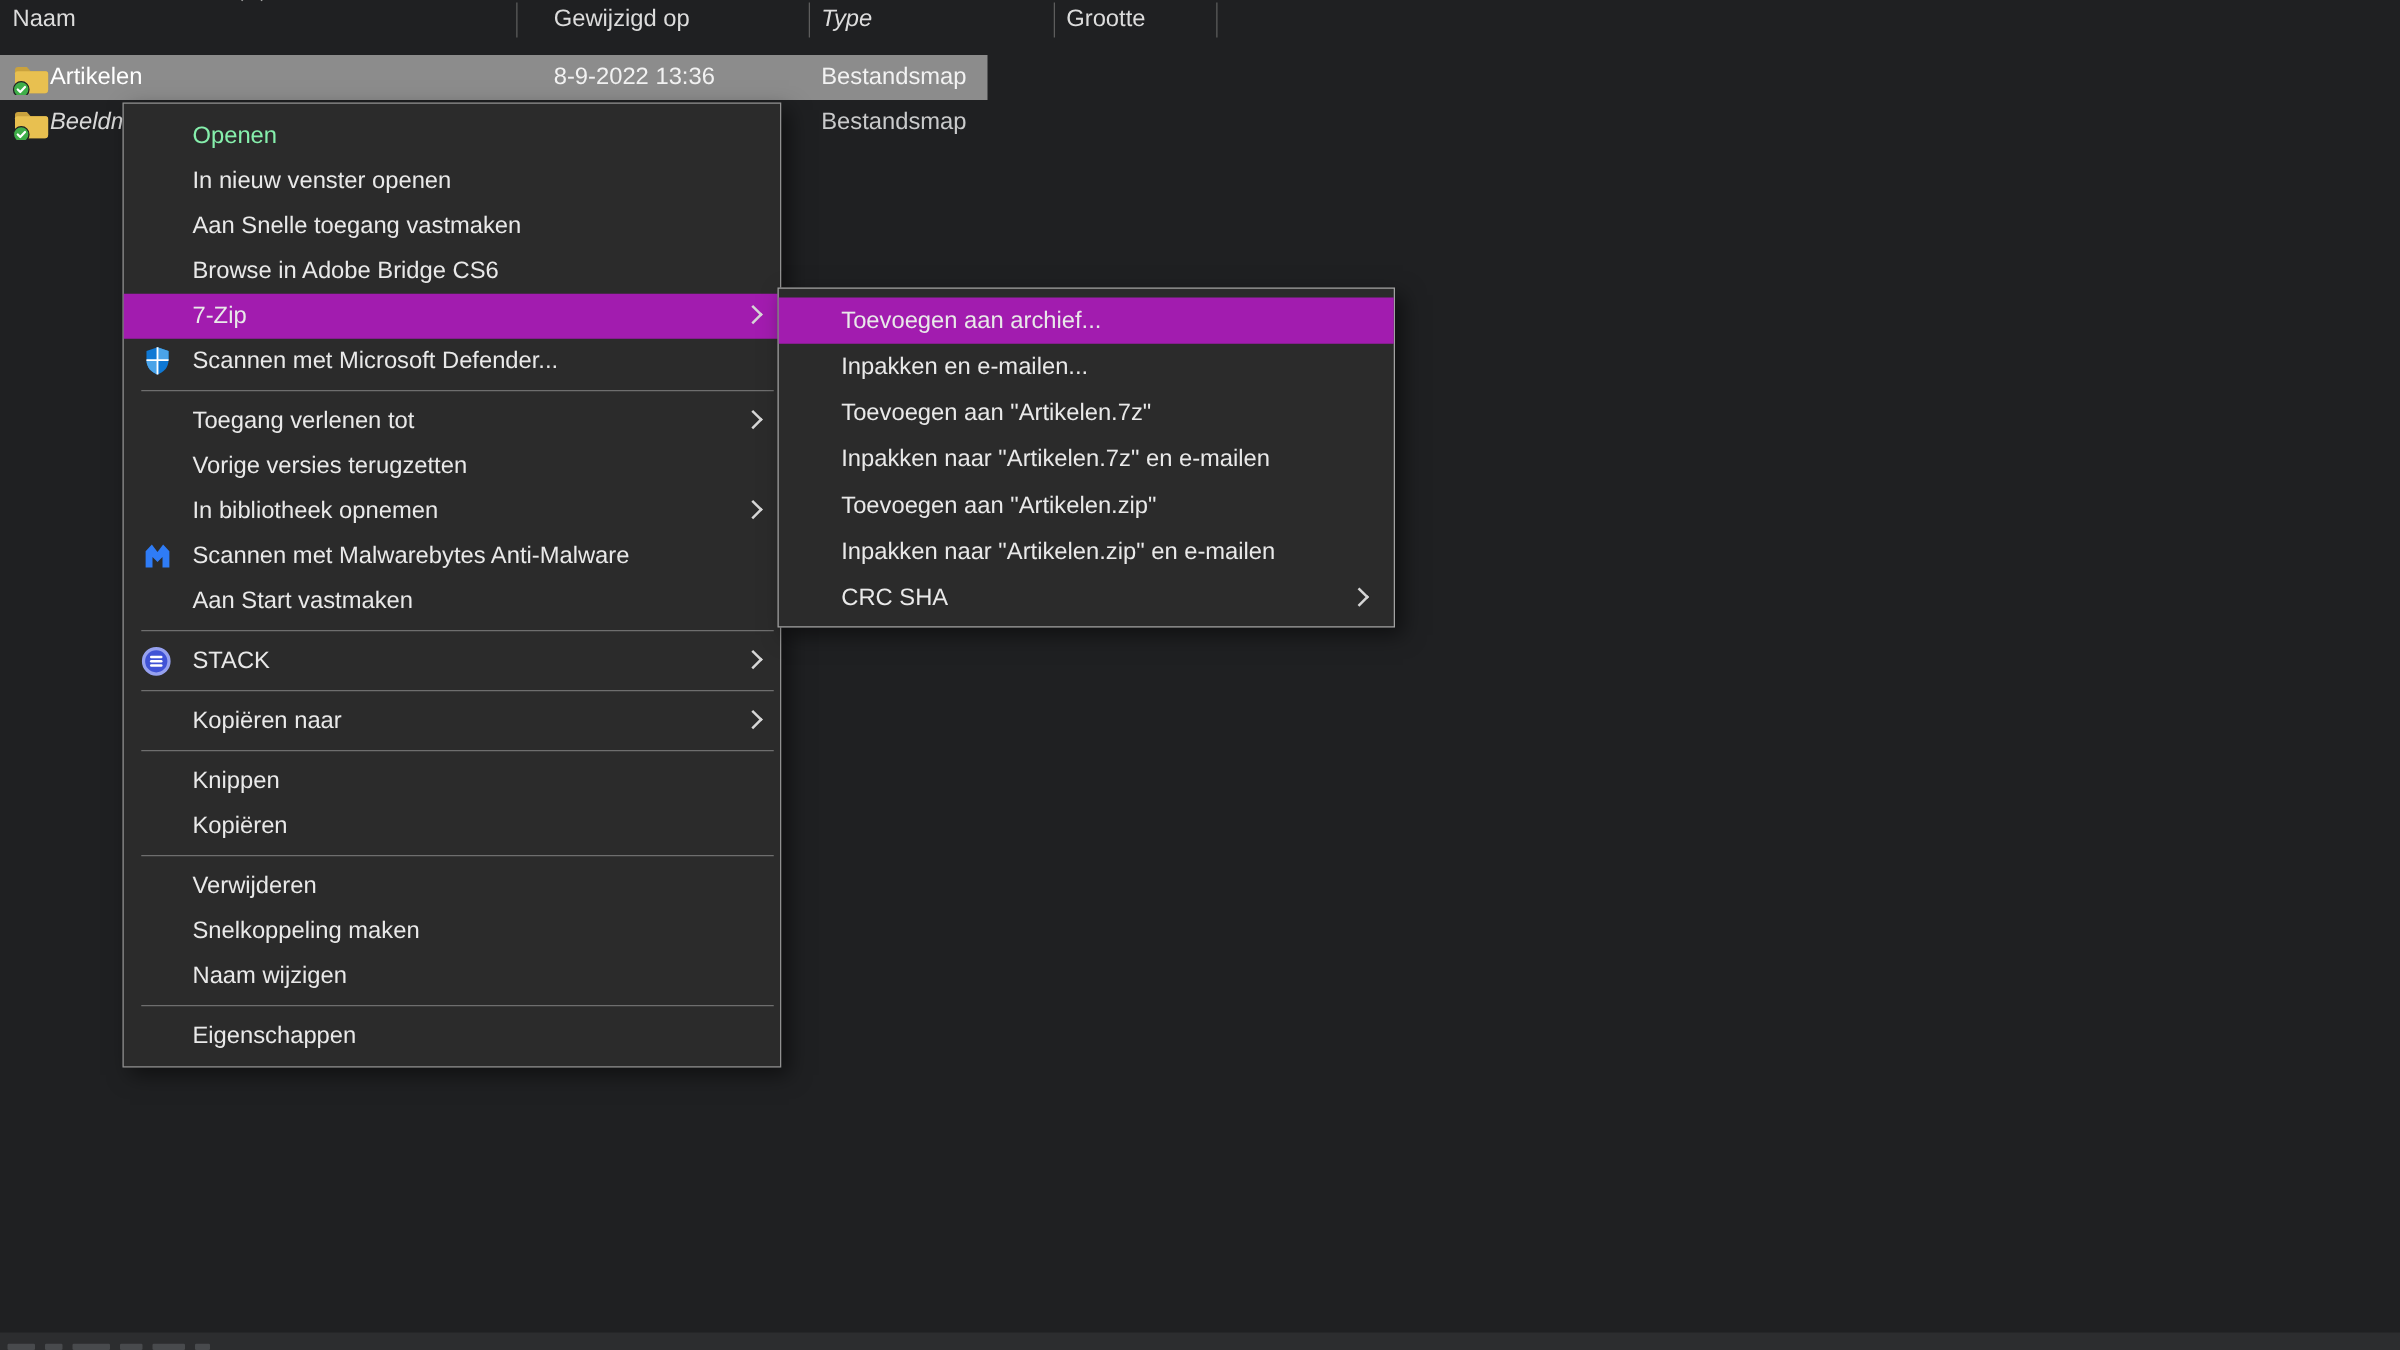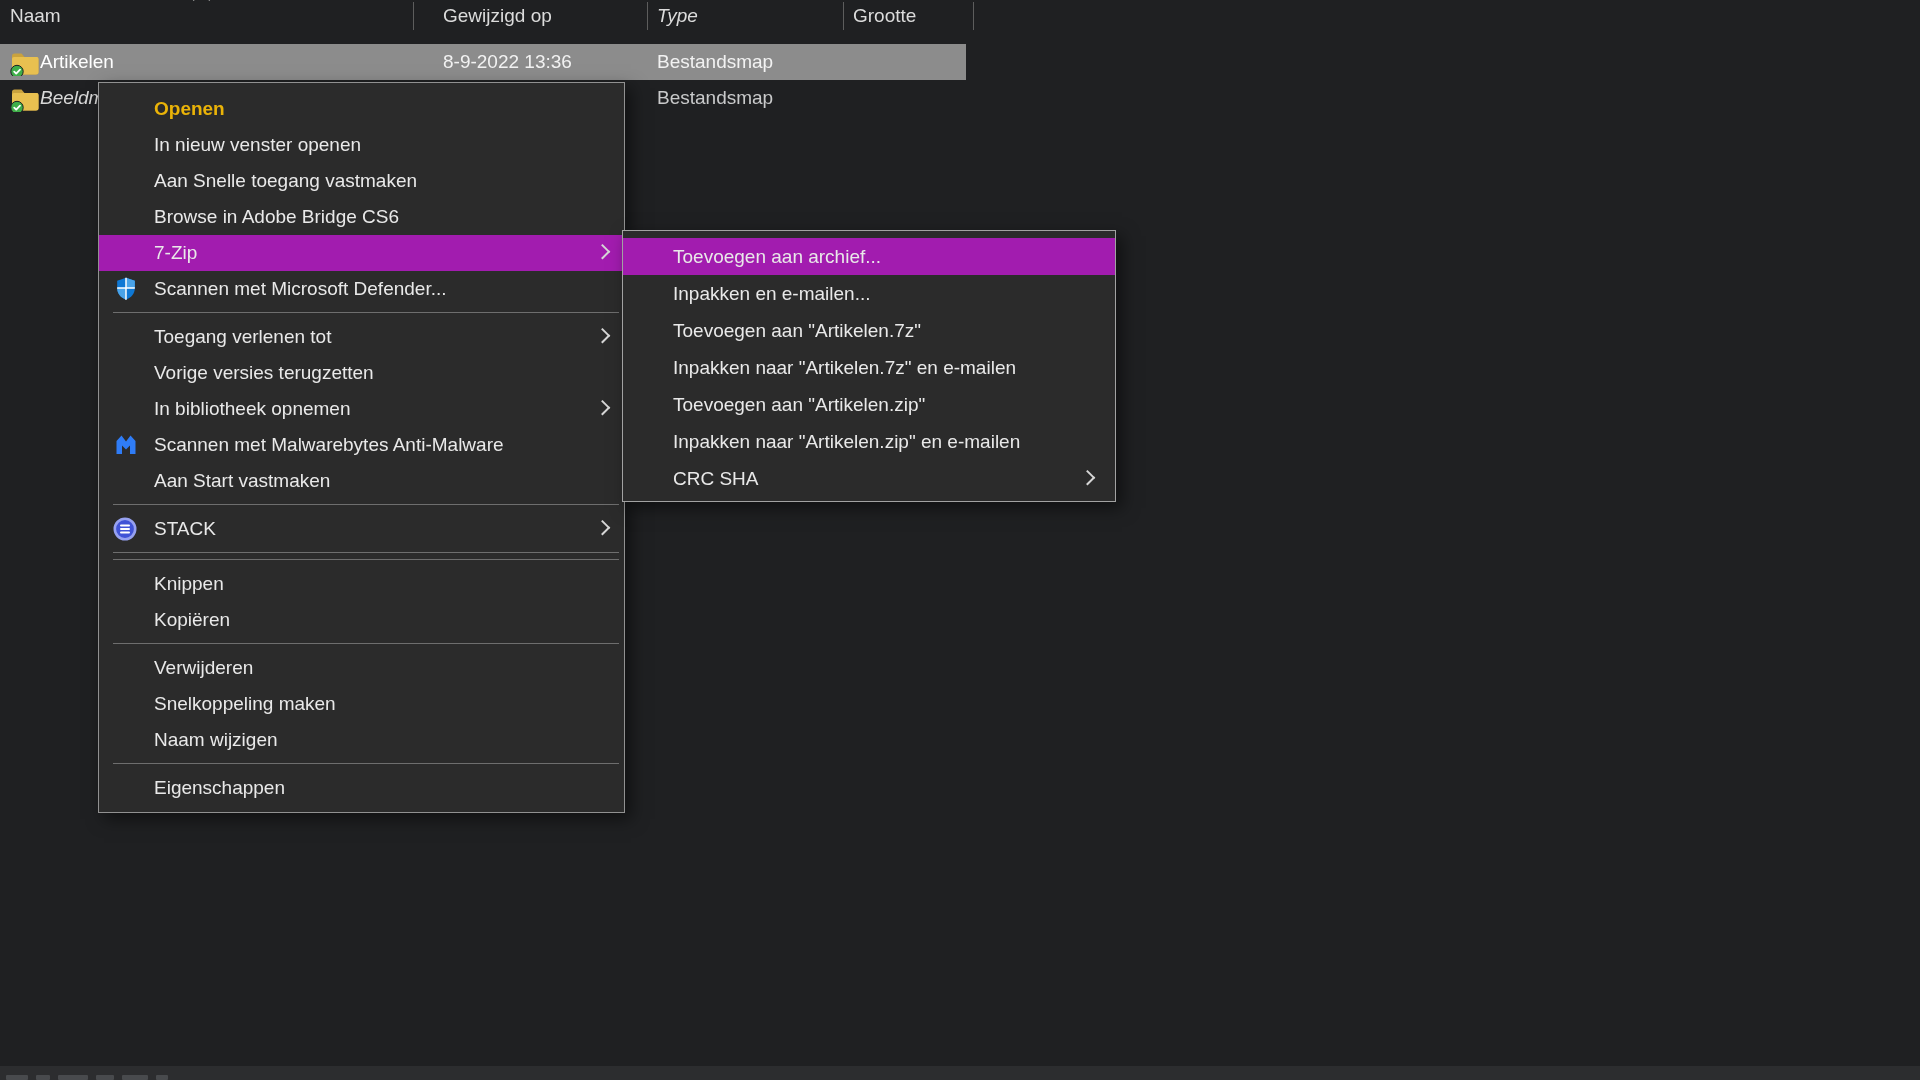--- a/index.html
+++ b/index.html
@@ -9,42 +9,42 @@
     font-family:"Liberation Sans","DejaVu Sans",sans-serif;
     -webkit-font-smoothing:antialiased;
   }
 
   
   .col-header{position:absolute;top:0;height:32px;line-height:32px;font-size:19px;color:#dcdcdc;padding-left:10px;cursor:default;}
   .col-sep{position:absolute;top:2px;height:28px;width:1px;background:#5d5d5d;}
   .sort-caret{position:absolute;left:195px;top:-7px;width:11px;height:11px;border-top:2px solid #b0b0b0;border-right:2px solid #b0b0b0;transform:rotate(-45deg);}
 
   
-  .row{position:absolute;left:0;width:966px;height:36px;}
+  .row{position:absolute;left:0;width:790px;height:36px;}
   .row.selected{background:#8c8c8c;}
   .cell-name{position:absolute;left:40px;top:0;height:36px;line-height:36px;font-size:19px;color:#ffffff;}
   .row2 .cell-name{color:#d8d8d8;}
   .cell-clip{position:absolute;left:0;top:0;width:98px;height:36px;overflow:hidden;font-style:italic;}
   .cell-date{position:absolute;left:443px;top:0;height:36px;line-height:36px;font-size:19px;color:#f2f2f2;}
   .cell-type{position:absolute;left:657px;top:0;height:36px;line-height:36px;font-size:19px;color:#f2f2f2;}
   .row2 .cell-type{color:#c9cacb;}
   .folder-wrap{position:absolute;left:10px;top:5px;width:30px;height:27px;}
 
   
   .menu{
     position:absolute;background:#2b2b2b;border:1px solid #919191;
     box-shadow:6px 6px 16px rgba(0,0,0,0.5);box-sizing:border-box;
   }
   #main-menu{left:98px;top:82px;width:527px;padding:8px 0 6px 0;}
   #submenu{left:622px;top:230px;width:494px;padding:7px 0 4px 0;border-color:#a2a2a2;}
   .mi{position:relative;height:36px;line-height:36px;font-size:19px;color:#e9e9e9;cursor:default;}
   #submenu .mi{height:37px;line-height:37px;}
   .mi .lbl{position:absolute;left:55px;top:0;white-space:nowrap;}
   #submenu .mi .lbl{left:50px;}
-  .mi.bold .lbl{font-weight:bold;color:#eab308;}
+  .mi.bold .lbl{font-weight:normal;color:#86efac;}
   .mi.hl{background:#a21caf;padding-left:32px;}
   .mi-sep{height:1px;background:#6e6e6e;margin:5px 5px 6px 14px;}
   .mi-icon{position:absolute;left:14px;top:5px;width:26px;height:26px;}
   .chev{position:absolute;right:16px;top:50%;width:9px;height:9px;
     border-top:2px solid #d6d6d6;border-right:2px solid #d6d6d6;
     transform:translateY(-62%) rotate(45deg);}
   #submenu .chev{right:22px;}
 
   
   .status-bar{position:absolute;left:0;top:1066px;width:1920px;height:14px;background:#2c2d2f;}
@@ -172,20 +172,24 @@
       <svg width="24" height="24" viewBox="0 0 24 24">
           <use href="#stack-circle"></use>
         </svg>
     </span>
     <span class="lbl">STACK</span>
     <span class="chev"></span>
   </div>
 
   <div class="mi-sep"></div>
 
+  <div class="mi">
+    <span class="lbl">Kopiëren naar</span>
+    <span class="chev"></span>
+  </div>
 
   <div class="mi-sep"></div>
 
   <div class="mi">
     <span class="lbl">Knippen</span>
   </div>
   <div class="mi">
     <span class="lbl">Kopiëren</span>
   </div>
 

